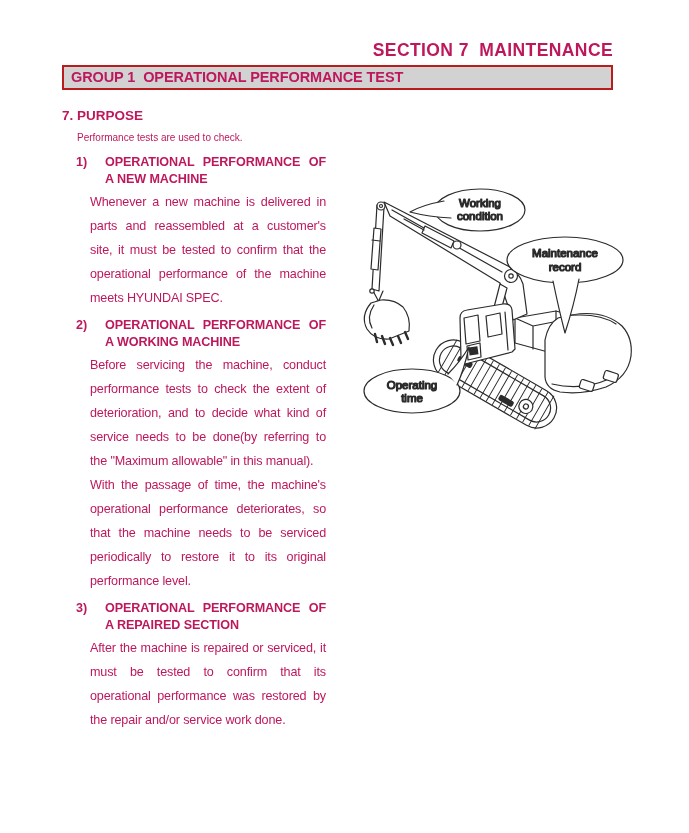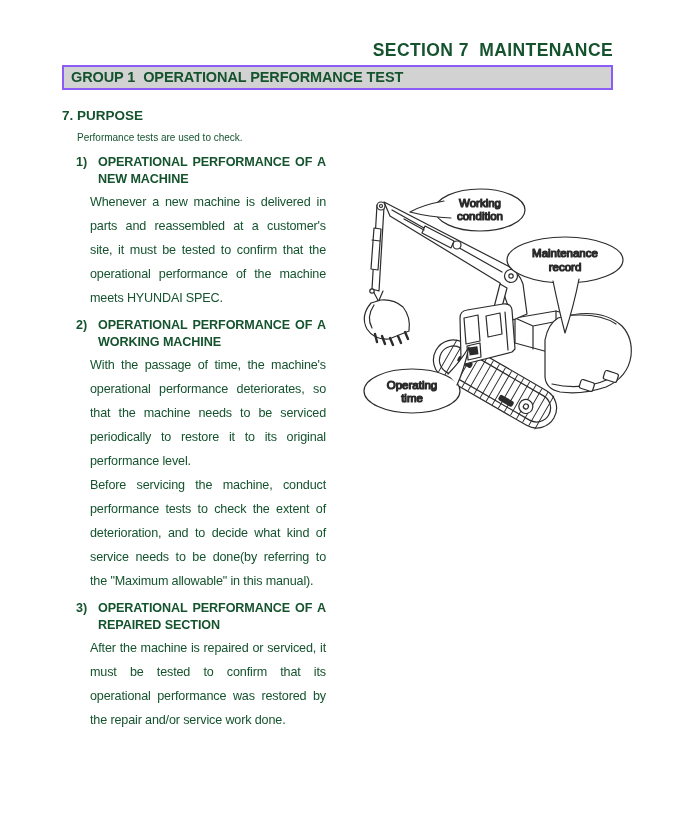--- a/index.html
+++ b/index.html
@@ -1,36 +1,36 @@
 <!DOCTYPE html>
 <html><head>
 <meta charset="utf-8">
 <style>
   html,body{margin:0;padding:0;background:#fff;}
   .page{
     position:relative;width:689px;height:833px;background:#ffffff;
-    font-family:"Liberation Sans",sans-serif;color:#14532d;overflow:hidden;
+    font-family:"Liberation Sans",sans-serif;color:#be185d;overflow:hidden;
   }
   .section-title{
     position:absolute;left:62px;top:40px;width:551px;text-align:right;
     font-size:17.5px;font-weight:bold;letter-spacing:.4px;white-space:pre;
   }
   .group-bar{
     position:absolute;left:62px;top:65px;width:551px;height:25px;box-sizing:border-box;
-    background:#d2d2d2;border:2px solid #8b5cf6;
+    background:#d2d2d2;border:2px solid #b91c1c;
     font-weight:bold;font-size:14.5px;line-height:20px;padding-left:7px;
     white-space:pre;letter-spacing:-.1px;
   }
   .content{position:absolute;left:62px;top:108px;width:266px;}
   .purpose-heading{font-size:13.5px;font-weight:bold;line-height:16px;margin:0 0 4px 0;}
   .intro{font-size:10px;line-height:19px;margin:0 0 0 15px;}
   .item{display:flex;margin:7px 0 0 14px;}
   .item-num{flex:none;width:14px;font-weight:bold;font-size:12.6px;line-height:16.5px;}
   .item-body{width:236px;}
-  .item-title{font-weight:bold;font-size:12.6px;line-height:16.5px;text-align:justify;margin:0 0 3px 8px;letter-spacing:-.1px;}
+  .item-title{font-weight:bold;font-size:12.6px;line-height:16.5px;text-align:justify;margin:0 0 3px 15px;letter-spacing:-.1px;}
   .item-body p{font-size:12.6px;line-height:24px;text-align:justify;margin:0;letter-spacing:-.15px;}
   .illustration{position:absolute;left:346px;top:168px;width:334px;height:302px;}
   .illustration svg{display:block;width:100%;height:100%;}
   .bubble-text{font-family:"Liberation Sans",sans-serif;font-size:11.5px;fill:#222;text-anchor:middle;}
 </style>
 </head>
 <body>
 
 <div class="page">
 
@@ -47,22 +47,22 @@
       <div class="item-body">
         <div class="item-title">OPERATIONAL PERFORMANCE OF A NEW MACHINE</div>
         <p>Whenever a new machine is delivered in parts and reassembled at a customer's site, it must be tested to confirm that the operational performance of the machine meets HYUNDAI SPEC.</p>
       </div>
     </div>
 
     <div class="item">
       <div class="item-num">2)</div>
       <div class="item-body">
         <div class="item-title">OPERATIONAL PERFORMANCE OF A WORKING MACHINE</div>
+        <p>Before servicing the machine, conduct performance tests to check the extent of deterioration, and to decide what kind of service needs to be done(by referring to the "Maximum allowable" in this manual).</p>
         <p>With the passage of time, the machine's operational performance deteriorates, so that the machine needs to be serviced periodically to restore it to its original performance level.</p>
-        <p>Before servicing the machine, conduct performance tests to check the extent of deterioration, and to decide what kind of service needs to be done(by referring to the "Maximum allowable" in this manual).</p>
       </div>
     </div>
 
     <div class="item">
       <div class="item-num">3)</div>
       <div class="item-body">
         <div class="item-title">OPERATIONAL PERFORMANCE OF A REPAIRED SECTION</div>
         <p>After the machine is repaired or serviced, it must be tested to confirm that its operational performance was restored by the repair and/or service work done.</p>
       </div>
     </div>

